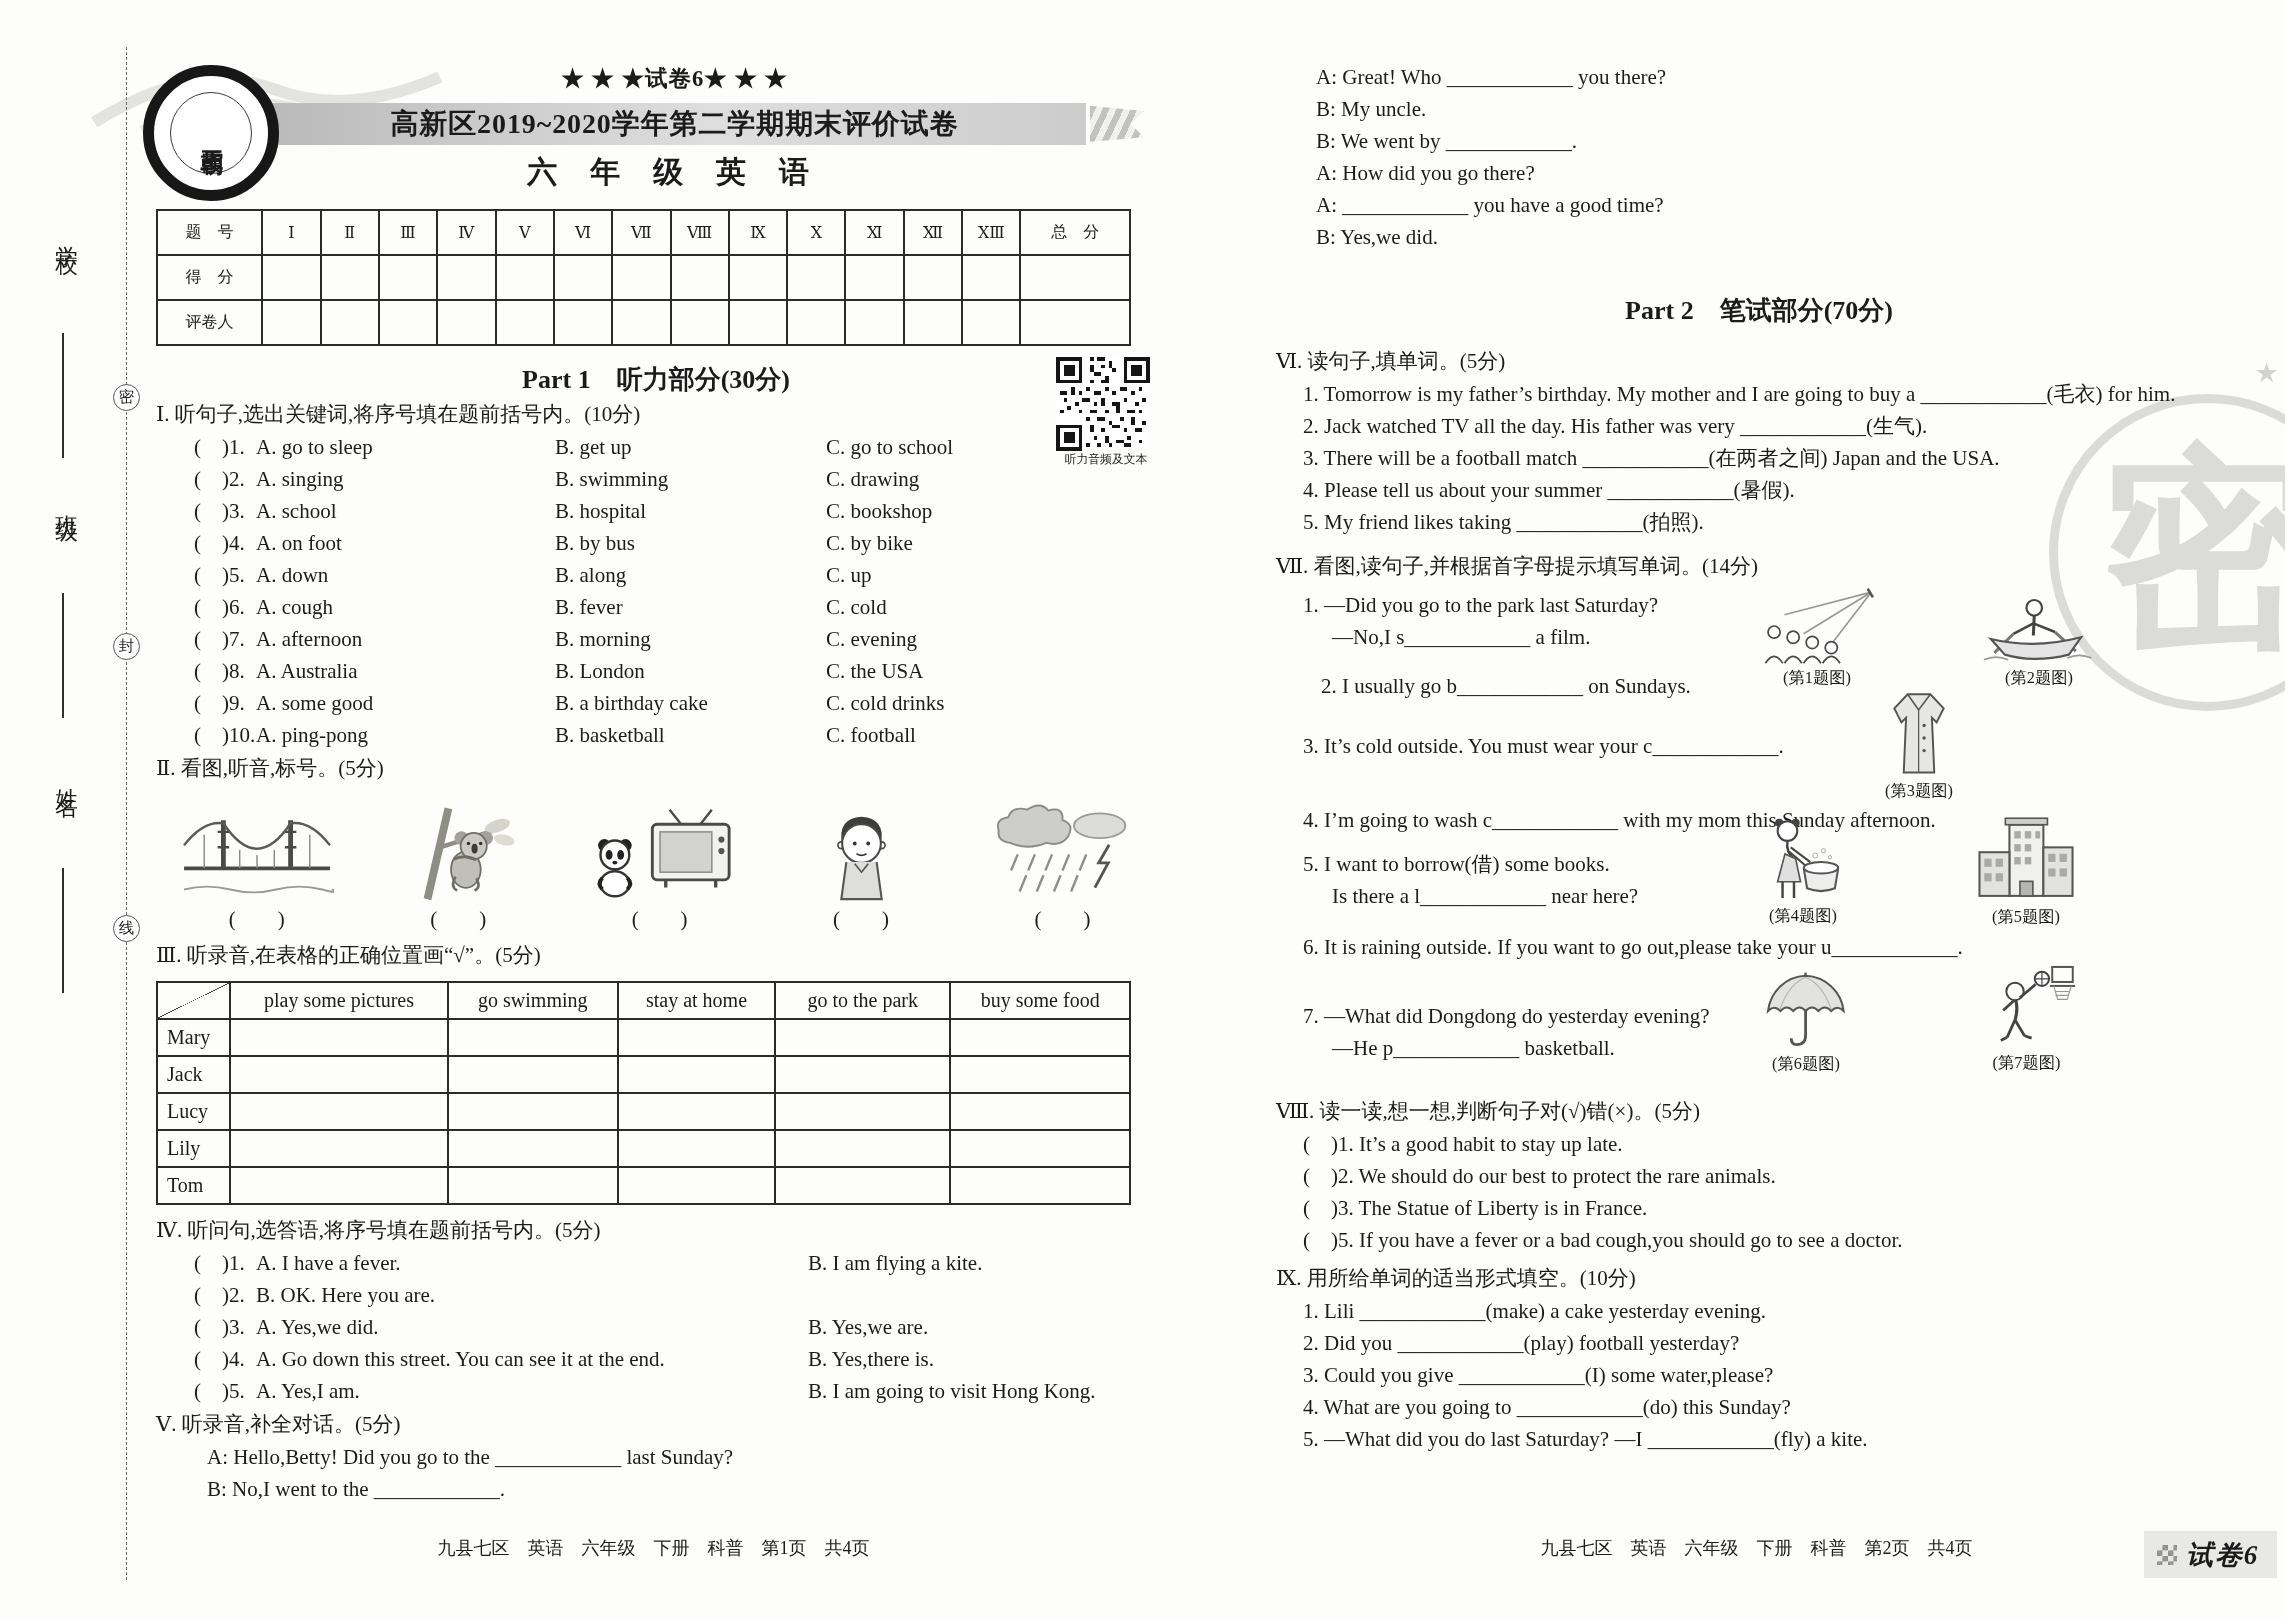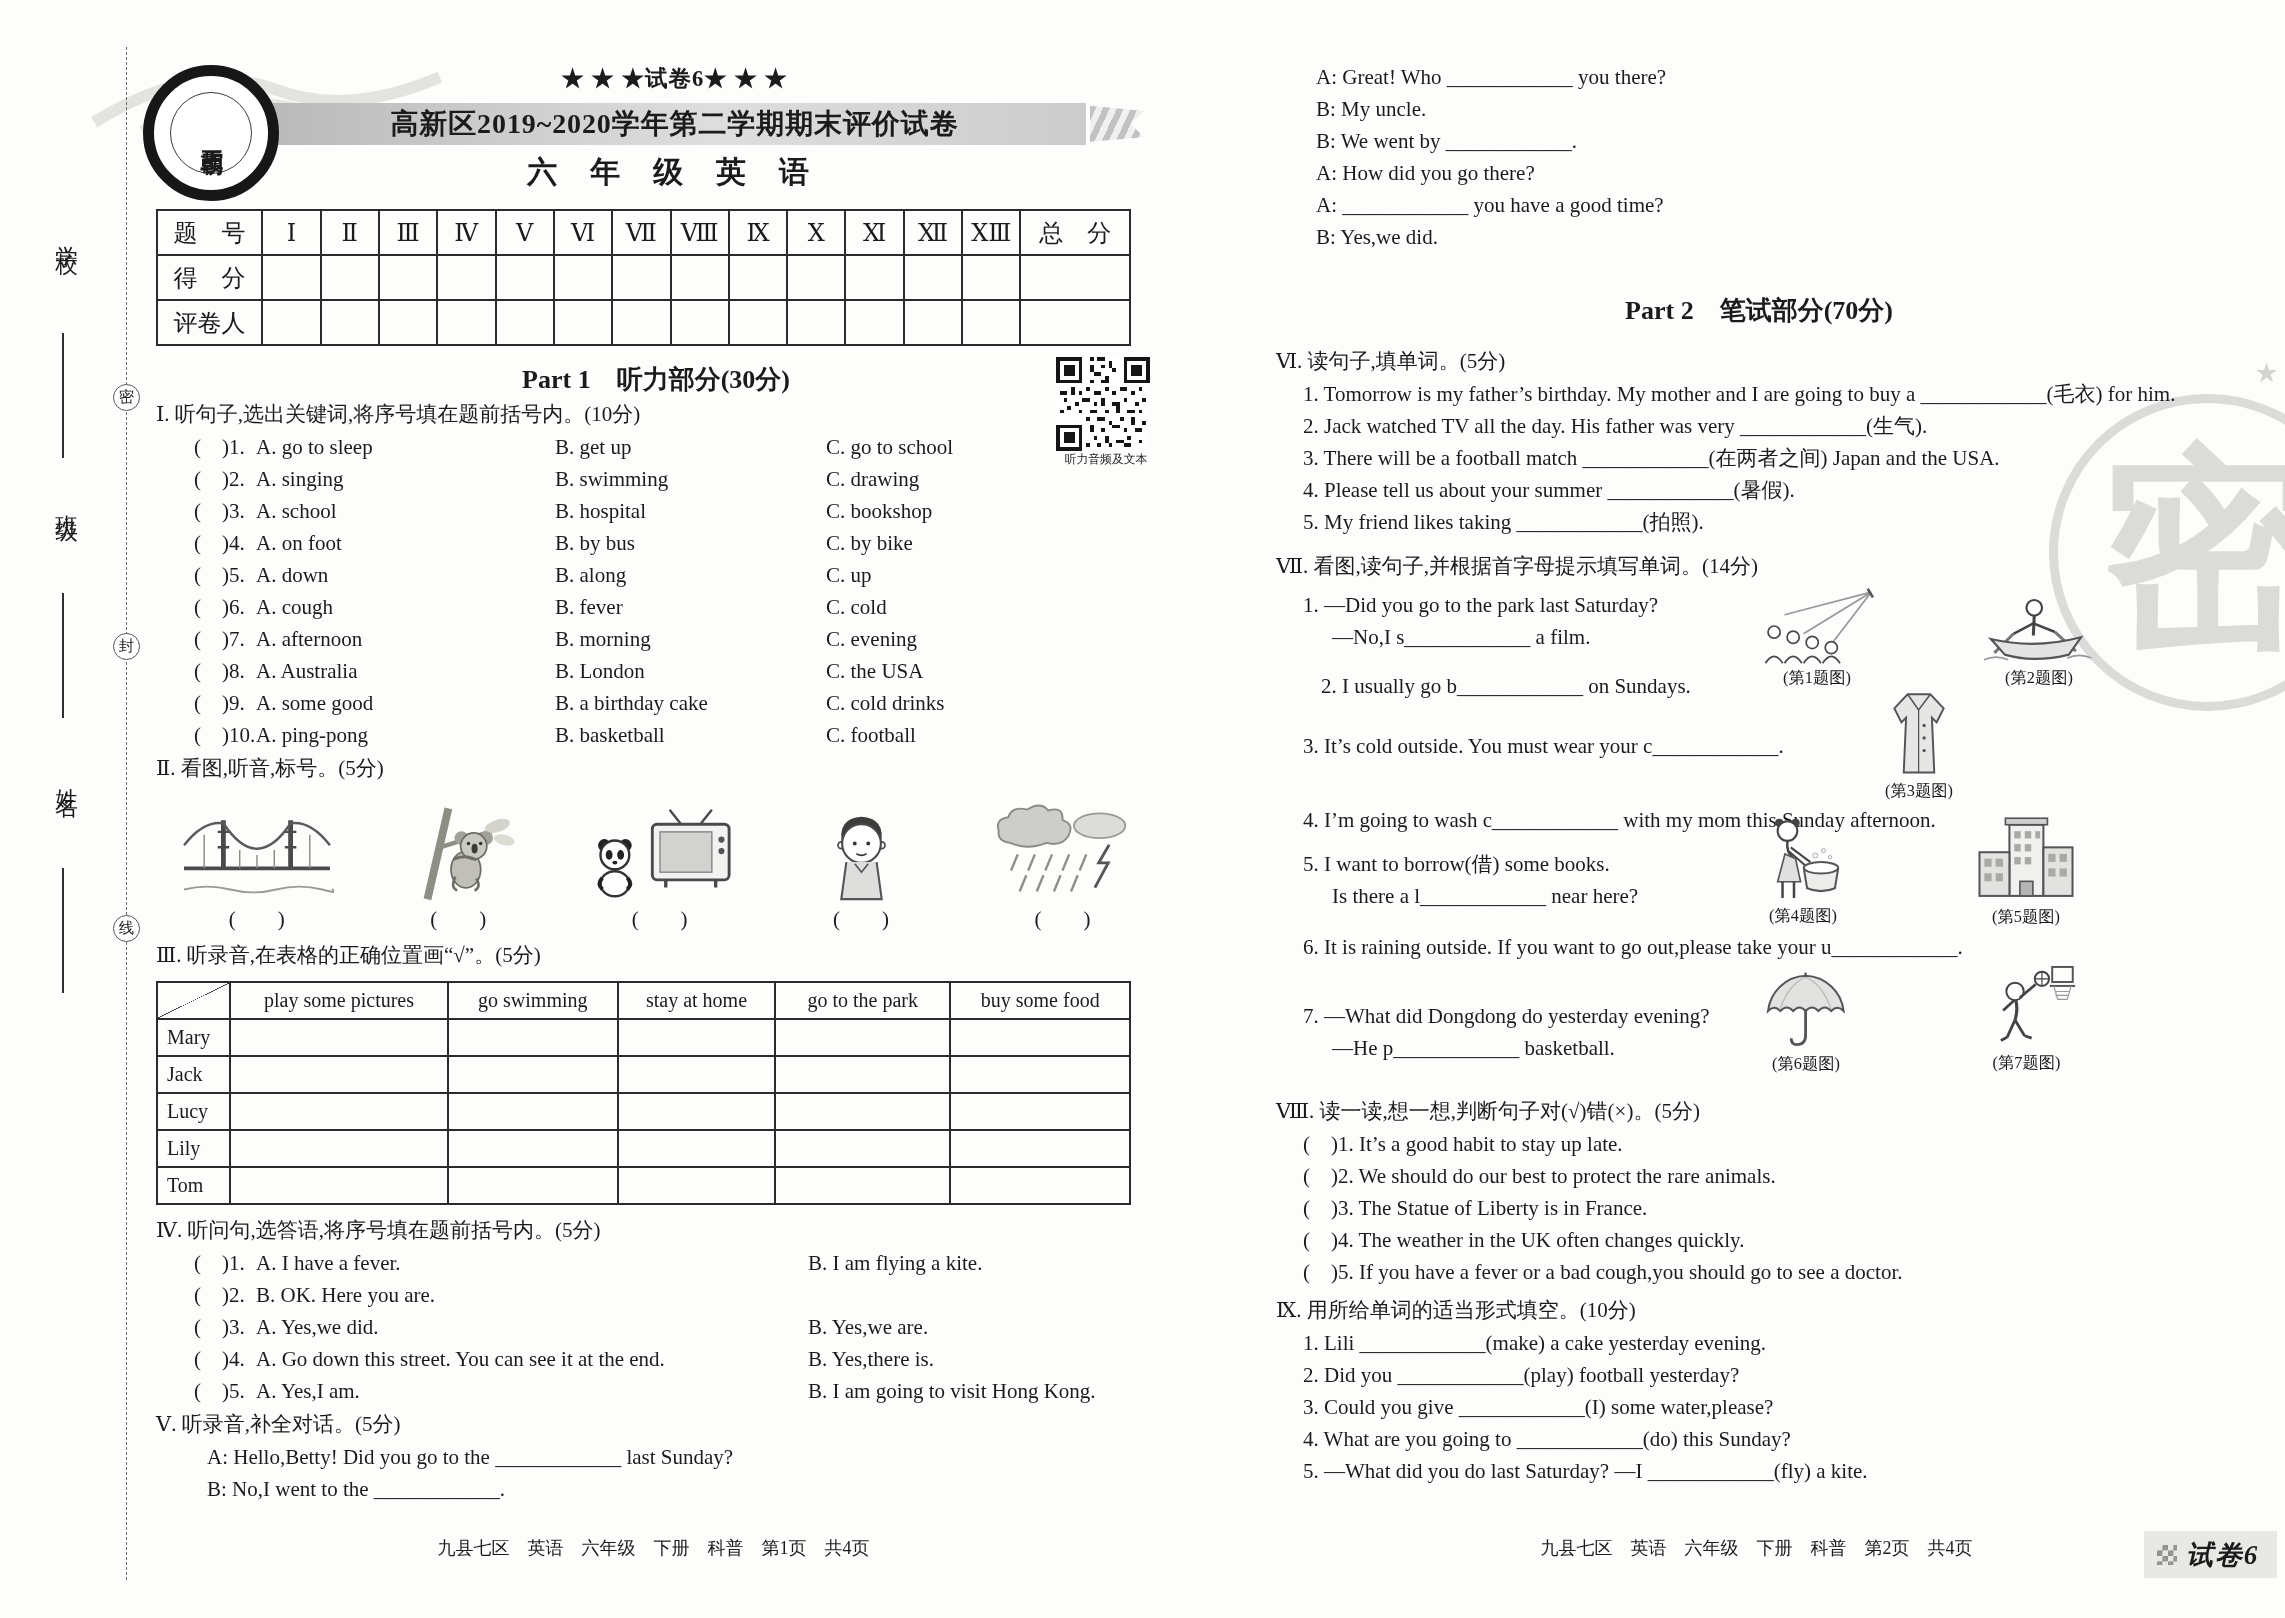--- a/index.html
+++ b/index.html
@@ -37,21 +37,21 @@
   .band{position:relative;margin:9px 0 5.4px 107px;width:823px;height:42px;
         background:linear-gradient(90deg,#b9b9b9,#dedede 55%,#cccccc);
         display:flex;align-items:center;justify-content:center;font-size:28px;font-weight:bold;letter-spacing:0.9px;}
   .band::after{content:"";position:absolute;right:-58px;top:2.7px;width:54px;height:36px;
         background:repeating-linear-gradient(115deg,#c2c2c2 0 6.3px,#f0f0ee 6.3px 12.7px);
         clip-path:polygon(0 0,100% 15%,75% 50%,100% 88%,0 100%);}
   .subtitle{margin-left:107px;width:823px;text-align:center;font-size:30px;font-weight:bold;letter-spacing:12.7px;margin-top:7.2px;}
   
   table{border-collapse:collapse;}
   .score-table{margin-top:16.3px;width:975px;table-layout:fixed;}
-  .score-table td{border:2px solid #2b2b2b;height:41px;text-align:center;font-size:24px;}
+  .score-table td{border:2px solid #2b2b2b;height:41px;text-align:center;font-size:16px;}
   .grid-table{margin-top:9px;width:975px;table-layout:fixed;}
   .grid-table td{border:2px solid #2b2b2b;height:33px;font-size:20px;text-align:center;}
   .grid-table td.rowlab{text-align:left;padding-left:9px;}
   .corner{background:linear-gradient(to bottom right,transparent 49.4%,#444 49.4%,#444 50.6%,transparent 50.6%);}
   
   .part1-wrap{position:relative;margin-top:16px;}
   .qr{position:absolute;right:0px;top:-5.4px;width:100px;text-align:center;z-index:2;}
   .qr-cap{font-size:11.8px;margin-top:0.9px;font-family:"Liberation Sans","DejaVu Sans",sans-serif;}
   
   .q-row{display:flex;font-size:21px;line-height:32px;white-space:nowrap;margin-left:38px;}
@@ -566,21 +566,20 @@
         <path d="M48 72 L38 94 M48 72 L60 92 M38 94 l-8 4 M60 92 l9 3" stroke="#444" stroke-width="3.5" fill="none"></path>
       </svg>
       <figcaption>(第7题图)</figcaption>
     </figure>
   </div>
 
   <div class="sec-h ml12">Ⅷ. 读一读,想一想,判断句子对(√)错(×)。(5分)</div>
   <div class="line ml42">(　)1. It’s a good habit to stay up late.</div>
   <div class="line ml42">(　)2. We should do our best to protect the rare animals.</div>
   <div class="line ml42">(　)3. The Statue of Liberty is in France.</div>
-  <div class="line ml42">(　)4. The weather in the UK often changes quickly.</div>
   <div class="line ml42">(　)5. If you have a fever or a bad cough,you should go to see a doctor.</div>
 
   <div class="sec-h ml12" style="margin-top:5.4px">Ⅸ. 用所给单词的适当形式填空。(10分)</div>
   <div class="line ml42">1. Lili ____________(make) a cake yesterday evening.</div>
   <div class="line ml42">2. Did you ____________(play) football yesterday?</div>
   <div class="line ml42">3. Could you give ____________(I) some water,please?</div>
   <div class="line ml42">4. What are you going to ____________(do) this Sunday?</div>
   <div class="line ml42">5. —What did you do last Saturday? —I ____________(fly) a kite.</div>
 </div>
 

